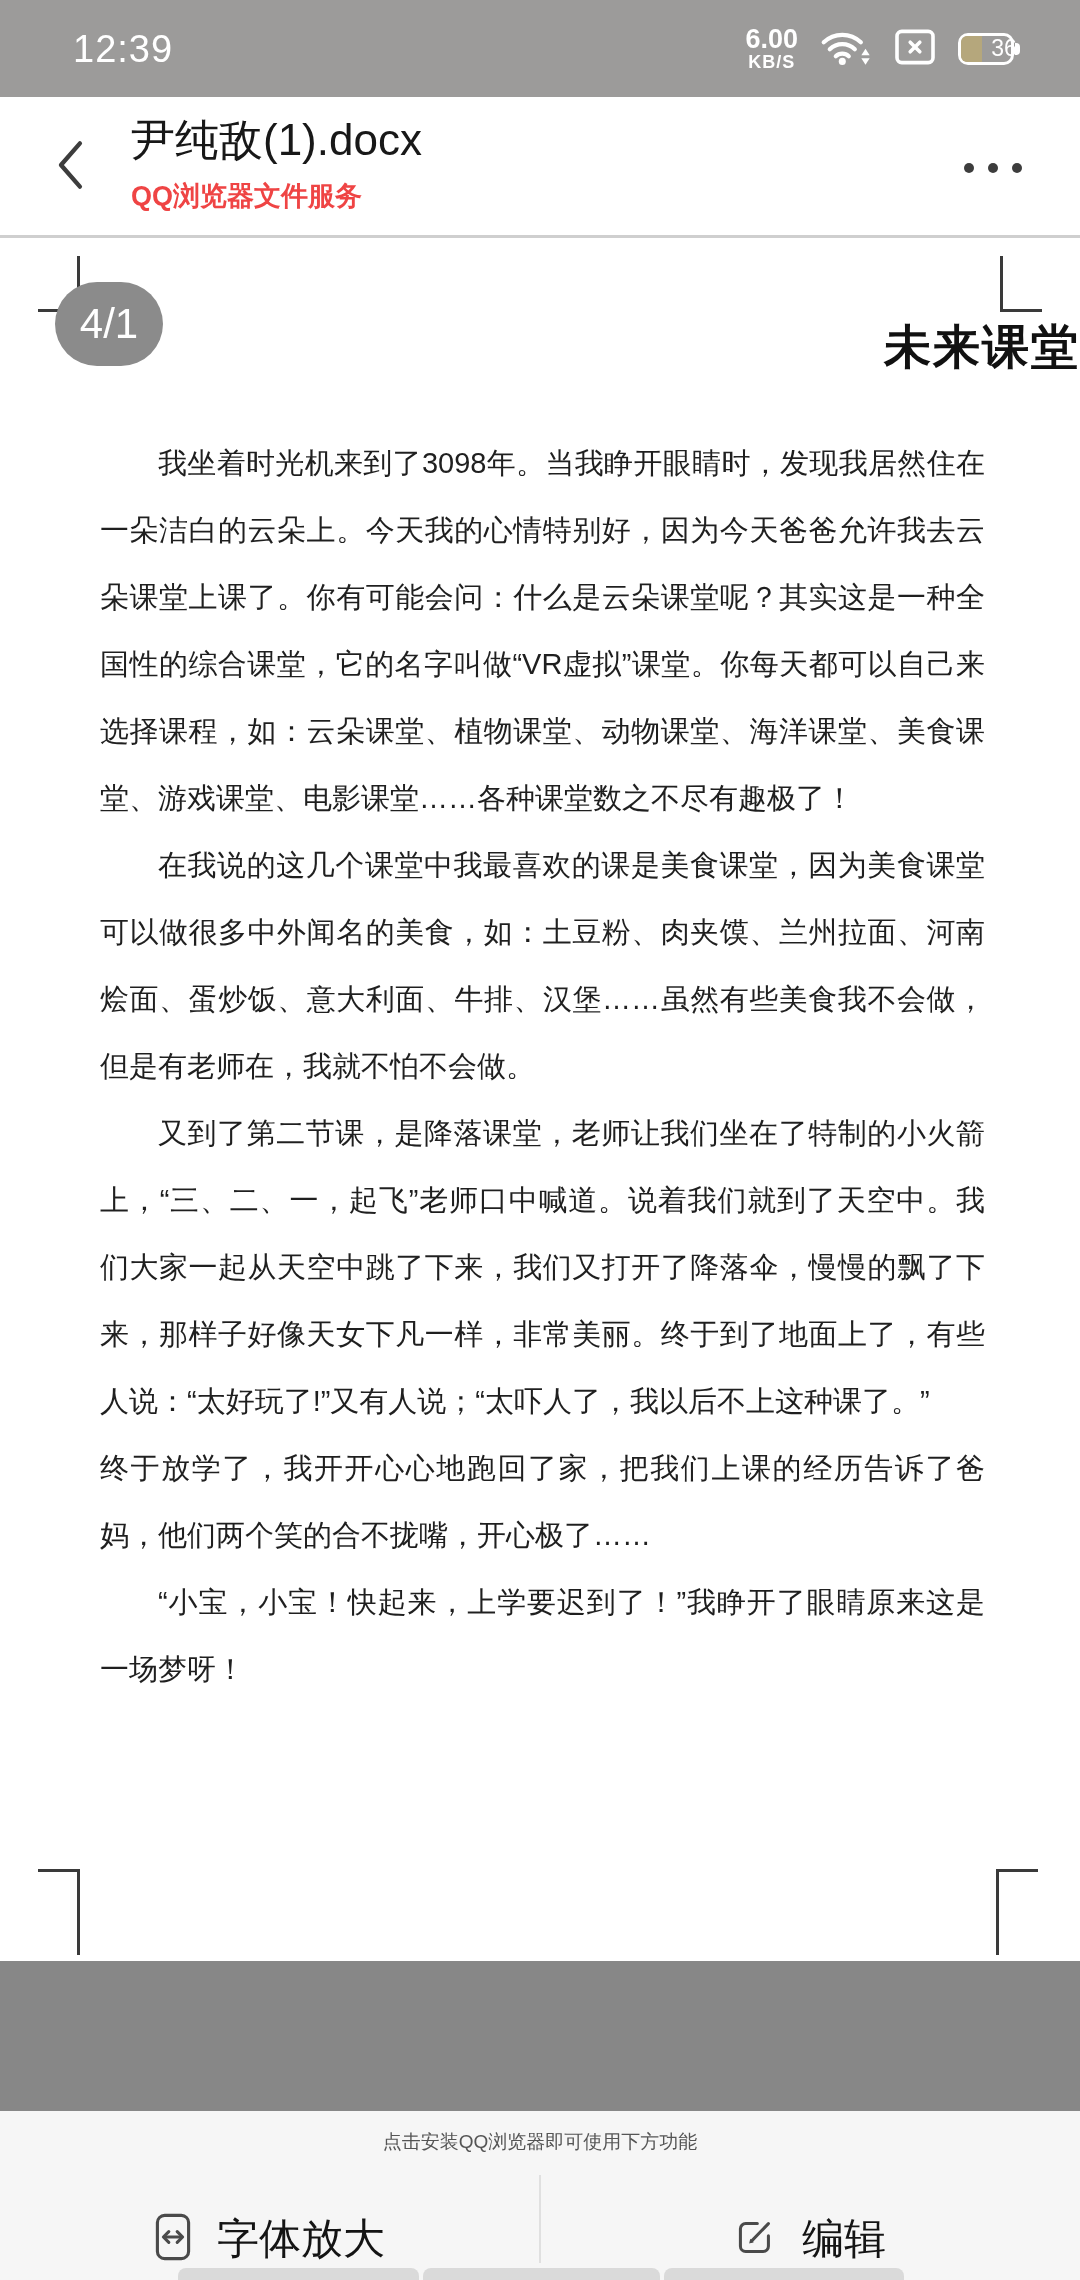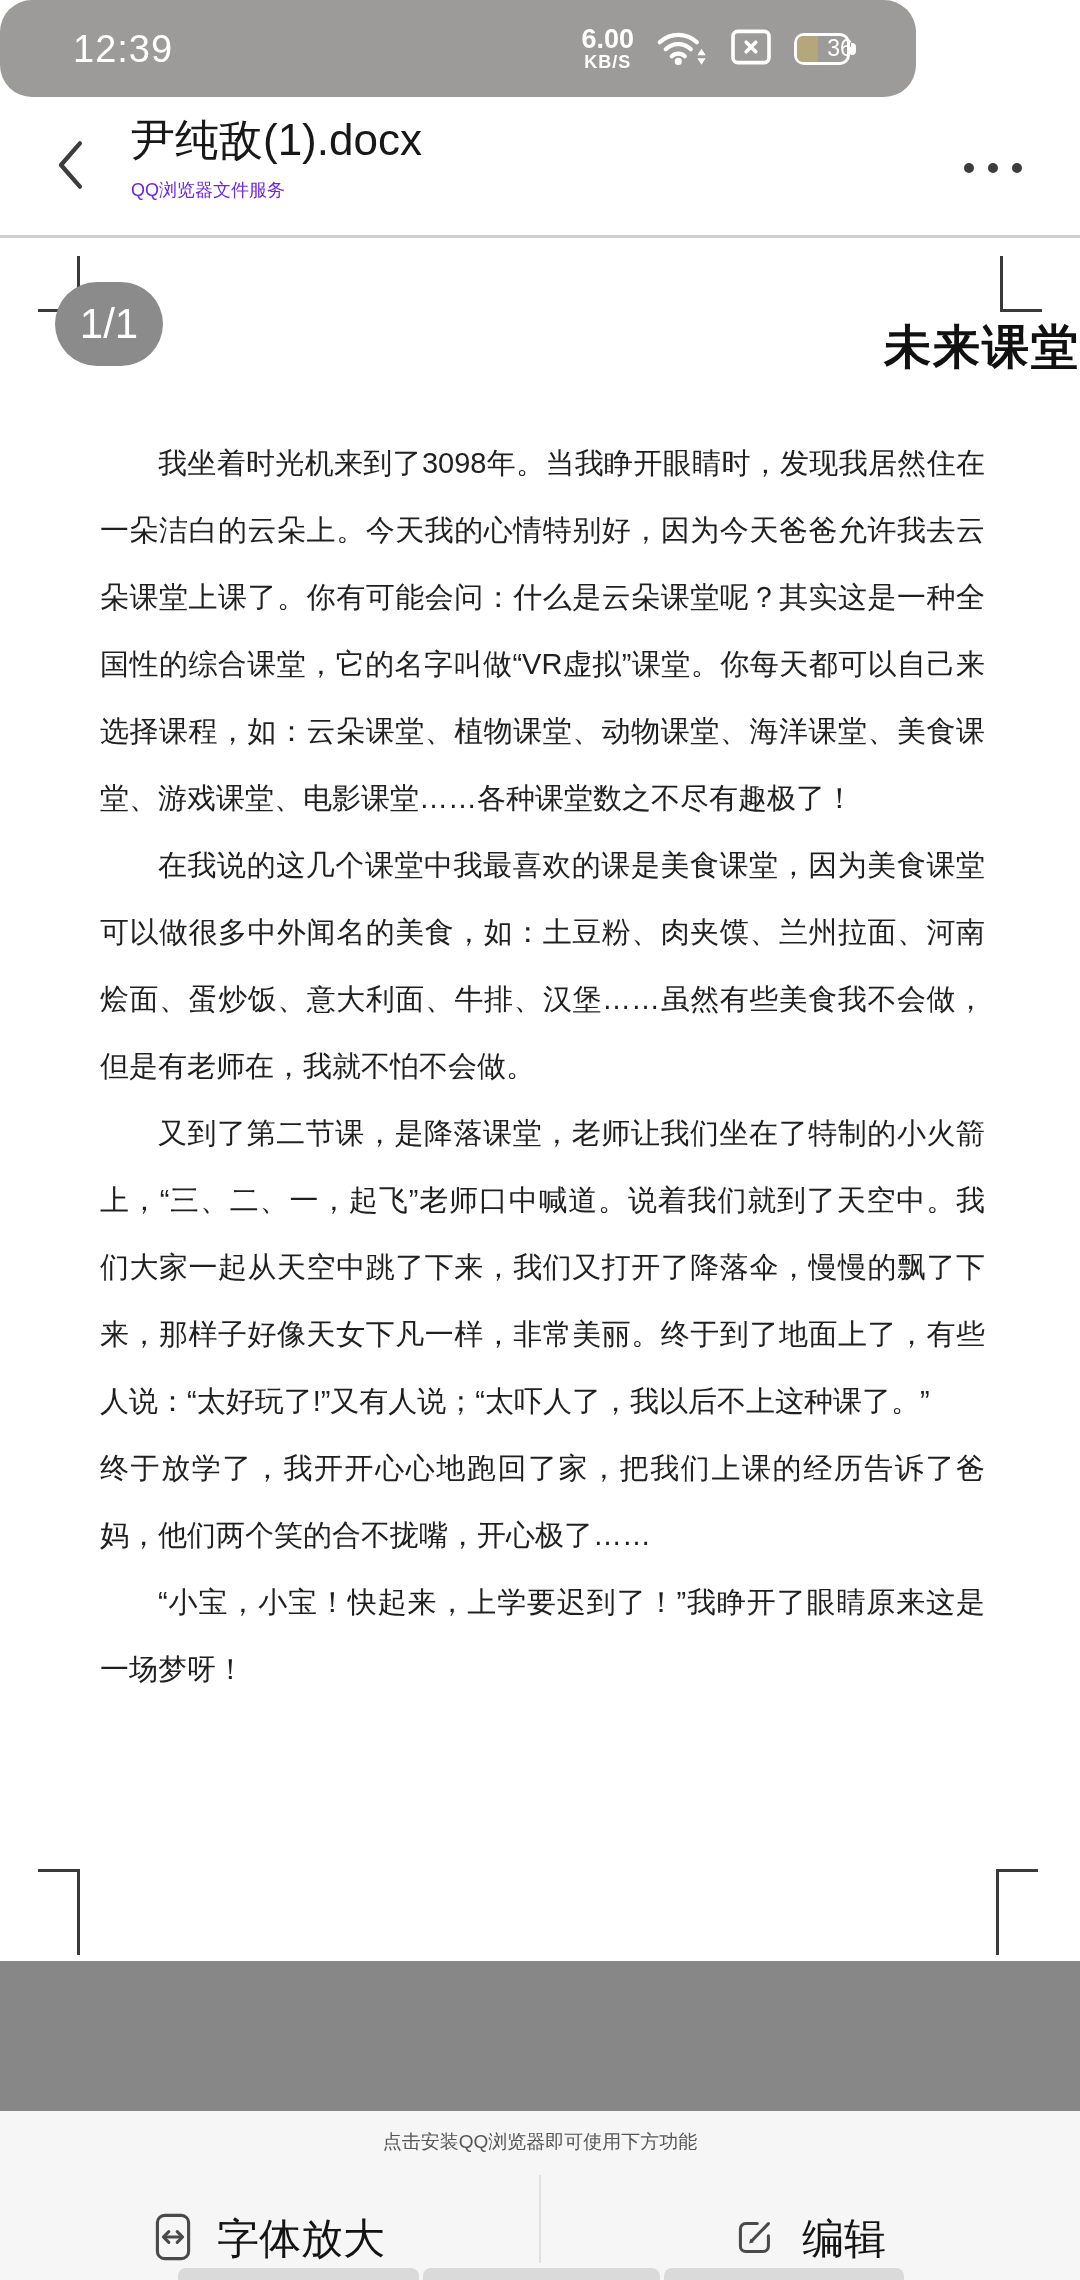--- a/index.html
+++ b/index.html
@@ -1,37 +1,37 @@
 <!DOCTYPE html>
 <html><head>
 <meta charset="utf-8">
 <style>
   * { margin:0; padding:0; box-sizing:border-box; }
   html,body { width:1080px; height:2280px; }
   body { font-family:"Liberation Sans", sans-serif; background:#ffffff; position:relative; overflow:hidden; }
   .screen { position:absolute; inset:0; }
 
   
-  .status-bar { position:absolute; top:0; left:0; width:916px; height:97px; background:#9c9b9a;border-radius:32px; }
+  .status-bar { position:absolute; top:0; left:0; width:1080px; height:97px; background:#9c9b9a; }
   .status-time { position:absolute; left:73px; top:50%; transform:translateY(-50%); color:#ffffff; font-size:38px; font-weight:400; letter-spacing:1px; }
   .status-right { position:absolute; right:66px; top:0; height:97px; display:flex; align-items:center; gap:22px; }
   .net-speed { display:flex; flex-direction:column; align-items:center; color:#fff; line-height:1.02; }
   .net-speed .val { font-size:27px; font-weight:700; }
   .net-speed .unit { font-size:18px; font-weight:700; letter-spacing:1px; }
   .battery { position:relative; width:56px; height:32px; border:3px solid #fff; border-radius:10px; }
   .battery::after { content:""; position:absolute; right:-9px; top:7px; width:5px; height:12px; background:#fff; border-radius:0 4px 4px 0; }
   .battery-fill { position:absolute; left:0; top:0; bottom:0; width:42%; background:#b5a77c; border-radius:6px 0 0 6px; }
   .battery-num { position:absolute; inset:0; display:flex; align-items:center; justify-content:center; color:#fff; font-size:23px; font-weight:500;padding-left:36px; }
 
   
   .header { position:absolute; top:97px; left:0; width:1080px; height:141px; background:#ffffff; border-bottom:3px solid #cfcfcf; }
   .back-button { position:absolute; left:40px; top:22px; width:60px; height:96px; display:flex; align-items:center; justify-content:center; }
   .title-block { position:absolute; left:131px; top:14px; }
   .file-title { font-size:44px; color:#181818; font-weight:400; }
-  .file-subtitle { margin-top:8px; font-size:18px; color:#6d28d9; }
+  .file-subtitle { margin-top:8px; font-size:27px; color:#ef4444;font-weight:bold; }
   .more-button { position:absolute; right:42px; top:36px; width:90px; height:70px; display:flex; align-items:center; justify-content:center; gap:14px; }
   .dot { width:10px; height:10px; border-radius:50%; background:#3d3d3d; }
 
   
   .doc-area { position:absolute; top:241px; left:0; width:1080px; height:1720px; background:#ffffff; }
   .mark { position:absolute; }
   .mark-tl { left:38px; top:15px;  width:42px; height:56px; border-right:3px solid #3a3a3a; border-bottom:3px solid #3a3a3a; }
   .mark-tr { left:1000px; top:15px; width:42px; height:56px; border-left:3px solid #3a3a3a; border-bottom:3px solid #3a3a3a; }
   .mark-bl { left:38px; top:1628px; width:42px; height:86px; border-right:3px solid #3a3a3a; border-top:3px solid #3a3a3a; }
   .mark-br { left:996px; top:1628px; width:42px; height:86px; border-left:3px solid #3a3a3a; border-top:3px solid #3a3a3a; }
@@ -107,21 +107,21 @@
       <span class="dot"></span>
     </div>
   </div>
 
   <div class="doc-area">
     <div class="mark mark-tl"></div>
     <div class="mark mark-tr"></div>
     <div class="mark mark-bl"></div>
     <div class="mark mark-br"></div>
 
-    <div class="page-badge">1/1</div>
+    <div class="page-badge">4/1</div>
 
     <div class="doc-title">未来课堂</div>
 
     <div class="doc-body">
       <p class="indent">我坐着时光机来到了3098年。当我睁开眼睛时，发现我居然住在一朵洁白的云朵上。今天我的心情特别好，因为今天爸爸允许我去云朵课堂上课了。你有可能会问：什么是云朵课堂呢？其实这是一种全国性的综合课堂，它的名字叫做“VR虚拟”课堂。你每天都可以自己来选择课程，如：云朵课堂、植物课堂、动物课堂、海洋课堂、美食课堂、游戏课堂、电影课堂……各种课堂数之不尽有趣极了！</p>
       <p class="indent">在我说的这几个课堂中我最喜欢的课是美食课堂，因为美食课堂可以做很多中外闻名的美食，如：土豆粉、肉夹馍、兰州拉面、河南烩面、蛋炒饭、意大利面、牛排、汉堡……虽然有些美食我不会做，但是有老师在，我就不怕不会做。</p>
       <p class="indent">又到了第二节课，是降落课堂，老师让我们坐在了特制的小火箭上，“三、二、一，起飞”老师口中喊道。说着我们就到了天空中。我们大家一起从天空中跳了下来，我们又打开了降落伞，慢慢的飘了下来，那样子好像天女下凡一样，非常美丽。终于到了地面上了，有些人说：“太好玩了!”又有人说；“太吓人了，我以后不上这种课了。”</p>
       <p>终于放学了，我开开心心地跑回了家，把我们上课的经历告诉了爸妈，他们两个笑的合不拢嘴，开心极了……</p>
       <p class="indent">“小宝，小宝！快起来，上学要迟到了！”我睁开了眼睛原来这是一场梦呀！</p>
     </div>

